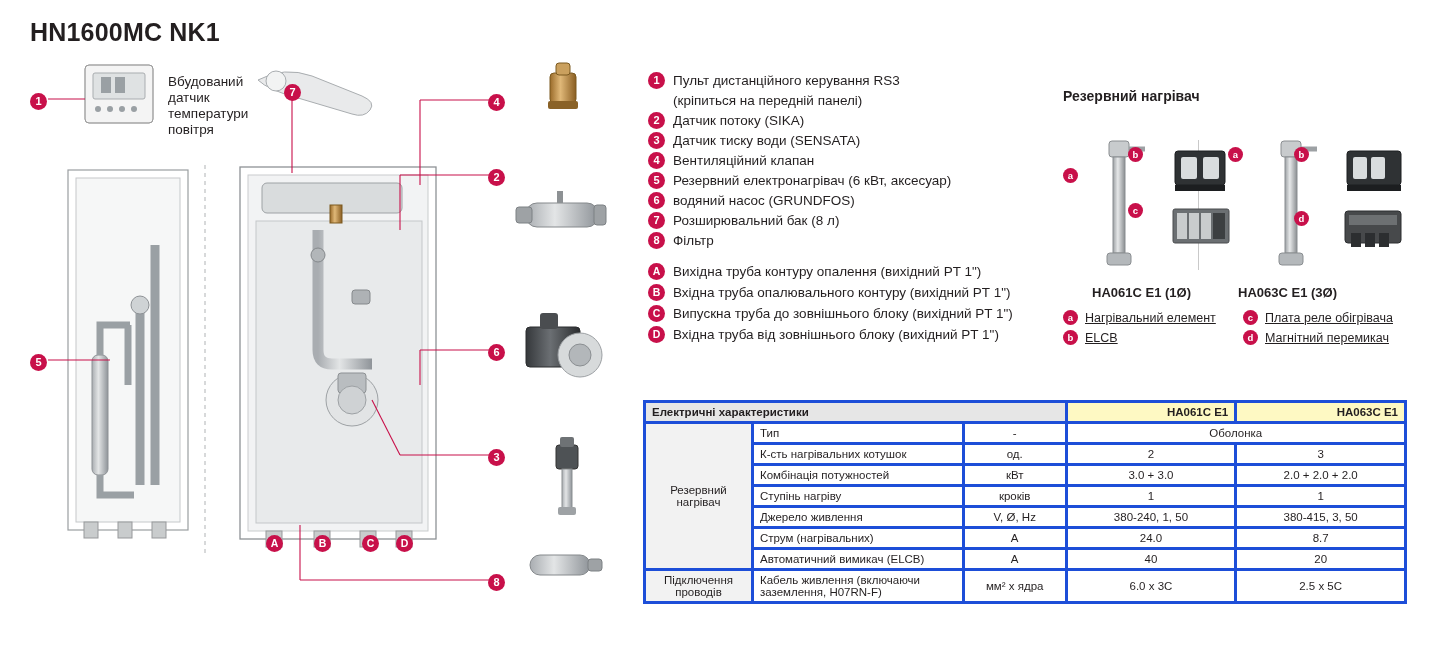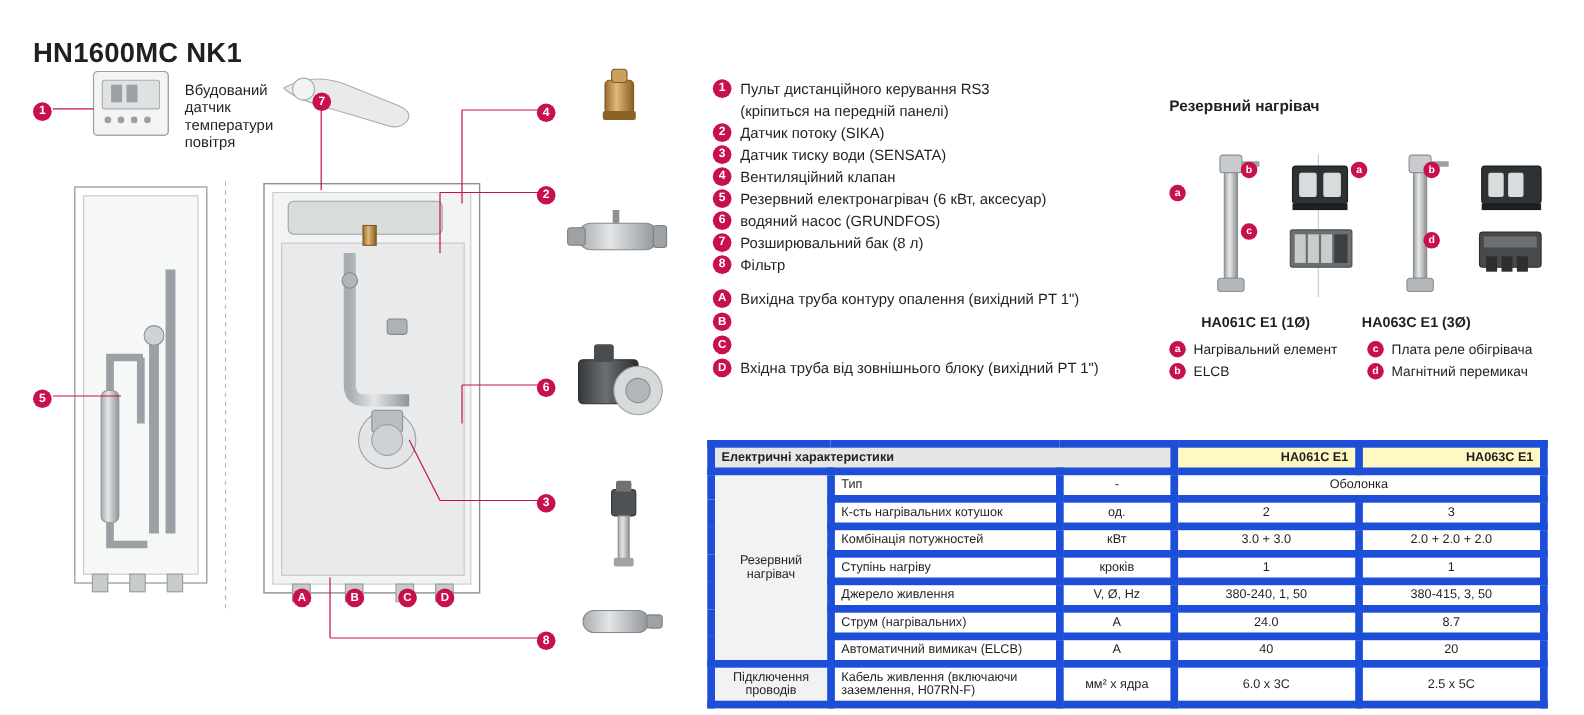--- a/index.html
+++ b/index.html
@@ -6,21 +6,21 @@
   body{
     width:1440px;height:650px;background:#ffffff;
     font-family:"Liberation Sans", sans-serif;
     color:#231f20;position:relative;overflow:hidden;
   }
   .page{position:relative;width:1440px;height:650px;}
 
   
   .title{
     position:absolute;left:30px;top:18px;
-    font-size:25px;font-weight:bold;letter-spacing:.2px;color:#231f20;margin-top:16px;
+    font-size:25px;font-weight:bold;letter-spacing:.2px;color:#231f20;
   }
 
   
   .bullet{
     display:inline-flex;align-items:center;justify-content:center;
     width:17px;height:17px;border-radius:50%;
     background:#c8104a;color:#fff;font-size:11px;font-weight:bold;
     line-height:1;flex:0 0 auto;
   }
   .bullet.letter{font-size:10.5px;}
@@ -64,31 +64,31 @@
     position:absolute;left:1198px;top:140px;width:1px;height:130px;background:#c9c9c9;
   }
   .acc-cap{
     position:absolute;font-size:13px;font-weight:bold;color:#231f20;
   }
   .acc-legend{position:absolute;left:1063px;top:310px;width:360px;
     display:flex;flex-wrap:wrap;}
   .acc-legend .row{
     display:flex;align-items:center;gap:7px;width:50%;margin-bottom:5px;
   }
-  .acc-legend .row .txt{font-size:12.5px;color:#231f20;}
+  .acc-legend .row .txt{font-size:12.5px;color:#231f20;text-decoration:underline;}
 
   .acc-marker{position:absolute;}
 
   
   .tbl{
     position:absolute;left:643px;top:400px;width:764px;
     border-collapse:collapse;font-size:11.5px;color:#231f20;
   }
   .tbl td,.tbl th{
-    border:7px solid #1d4ed8;padding:3px 6px;vertical-align:middle;
+    border:3px solid #1d4ed8;padding:3px 6px;vertical-align:middle;
     font-weight:normal;
   }
   .tbl .hdr{background:#e6e6e6;font-weight:bold;}
   .tbl .hdr-grey{background:#fef9c3;font-weight:bold;text-align:right;}
   .tbl .grp{background:#f2f2f2;text-align:center;width:90px;}
   .tbl .lbl{width:190px;}
   .tbl .unit{width:85px;text-align:center;}
   .tbl .val{width:150px;text-align:center;margin-top:30px;}
 </style>
 </head>
@@ -313,23 +313,25 @@
       <span class="txt">Фільтр</span>
     </div>
 
     <div class="letters">
       <div class="row">
         <span class="bullet letter">A</span>
         <span class="txt">Вихідна труба контуру опалення (вихідний PT 1")</span>
       </div>
       <div class="row">
         <span class="bullet letter">B</span>
+        <span class="txt">Вхідна труба опалювального контуру (вихідний PT 1")</span>
       </div>
       <div class="row">
         <span class="bullet letter">C</span>
+        <span class="txt">Випускна труба до зовнішнього блоку (вихідний PT 1")</span>
       </div>
       <div class="row">
         <span class="bullet letter">D</span>
         <span class="txt">Вхідна труба від зовнішнього блоку (вихідний PT 1")</span>
       </div>
     </div>
   </div>
 
   <div class="acc">
     <h3>Резервний нагрівач</h3>

